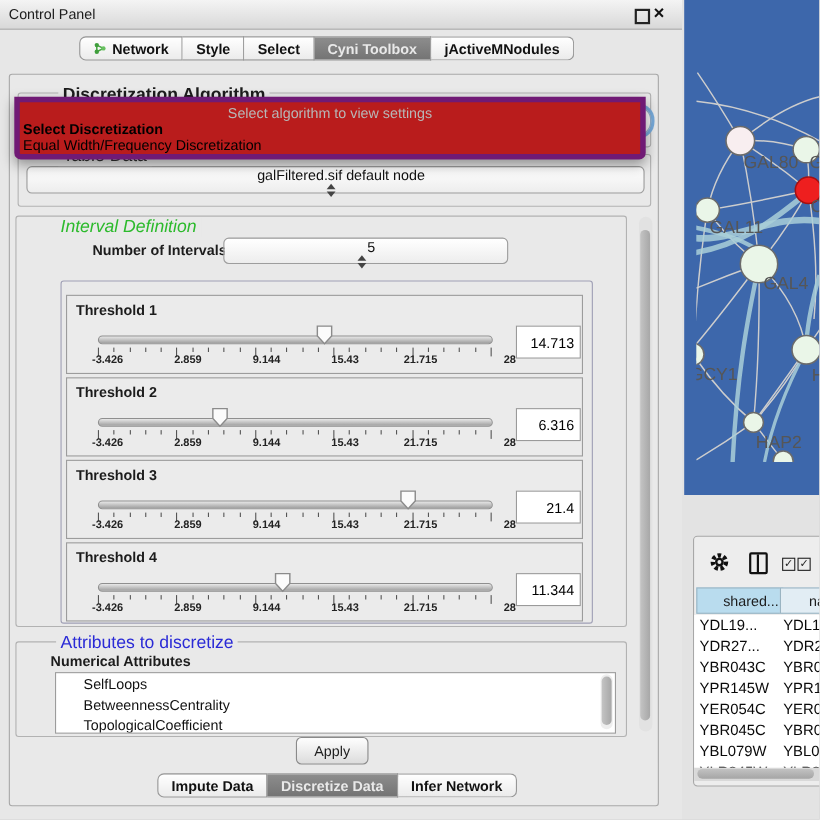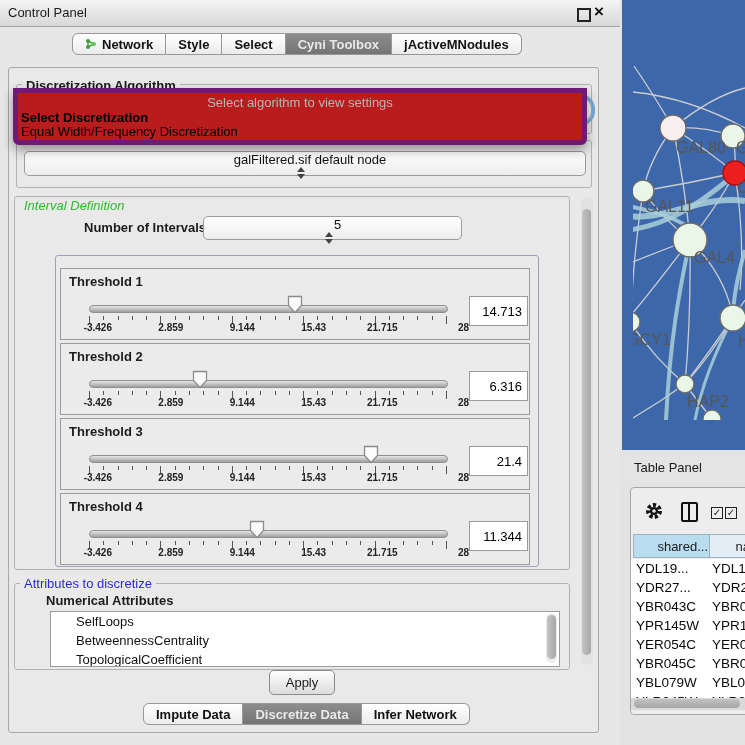--- a/index.html
+++ b/index.html
@@ -22,21 +22,21 @@
        cursor:default;}
   .tab:first-child{border-left:1px solid #979797;border-radius:6px 0 0 6px;}
   .tab:last-child{border-radius:0 6px 6px 0;}
   .tab.active{background:linear-gradient(#8d8d8d,#747474);color:#e9e9e9;}
   #top-tabs{left:72px;top:33px;}
   #bottom-tabs{left:143px;top:703px;}
   
   #outer-panel{position:absolute;left:8px;top:67px;width:589px;height:664px;
                border:1px solid #a8a8a8;border-radius:3px;background:#e9e9e9;}
   .group{position:absolute;border:1px solid #b2b2b2;border-radius:3px;}
-  .group-label{position:absolute;background:#e9e9e9;padding:0 4px;font-size:13px;z-index:5;}
+  .group-label{position:absolute;background:#e9e9e9;padding:0 4px;font-size:16px;z-index:5;margin-left:31px;}
   .green{color:#2cba2c;}
   .blue{color:#2a2ad6;}
   
   .combo{position:absolute;border:1px solid #9d9d9d;border-radius:5px;
          background:linear-gradient(#ffffff,#ededed);display:flex;align-items:center;flex-direction:column;}
   .combo .val{padding-left:10px;flex:1;font-size:13px;color:#111;}
   .spin{width:9px;margin-right:8px;display:flex;flex-direction:column;align-items:center;gap:2px;}
   .spin i{width:0;height:0;border-left:4px solid transparent;border-right:4px solid transparent;}
   .spin .up{border-bottom:5px solid #444;}
   .spin .dn{border-top:5px solid #444;}
@@ -412,23 +412,20 @@
       <text x="676" y="153" font-size="16" fill="#565656">GAL80</text>
       <text x="736" y="153" font-size="16" fill="#565656">GA</text>
       <text x="737" y="193" font-size="16" fill="#565656">C</text>
       <text x="645" y="212" font-size="16" fill="#565656">GAL11</text>
       <text x="694" y="263" font-size="16" fill="#565656">GAL4</text>
       <text x="627" y="345" font-size="16" fill="#565656">GCY1</text>
       <text x="738" y="346" font-size="16" fill="#565656">H</text>
       <text x="687" y="407" font-size="16" fill="#565656">HAP2</text>
     </svg>
 
-  <div id="tp-titlebar">
-    <span class="t">Table Panel</span>
-  </div>
   <div id="table-box">
     <div id="tp-toolbar">
       <svg id="gear-icon" width="18" height="18" viewBox="0 0 18 18">
         <circle cx="9" cy="9" r="6" fill="none" stroke="#111" stroke-width="4" stroke-dasharray="3.1 2.2"></circle>
         <circle cx="9" cy="9" r="4" fill="#111"></circle>
           <circle cx="9" cy="9" r="1.8" fill="#ededed"></circle>
       </svg>
       <span id="cols-icon">
           <i></i>
         </span>

